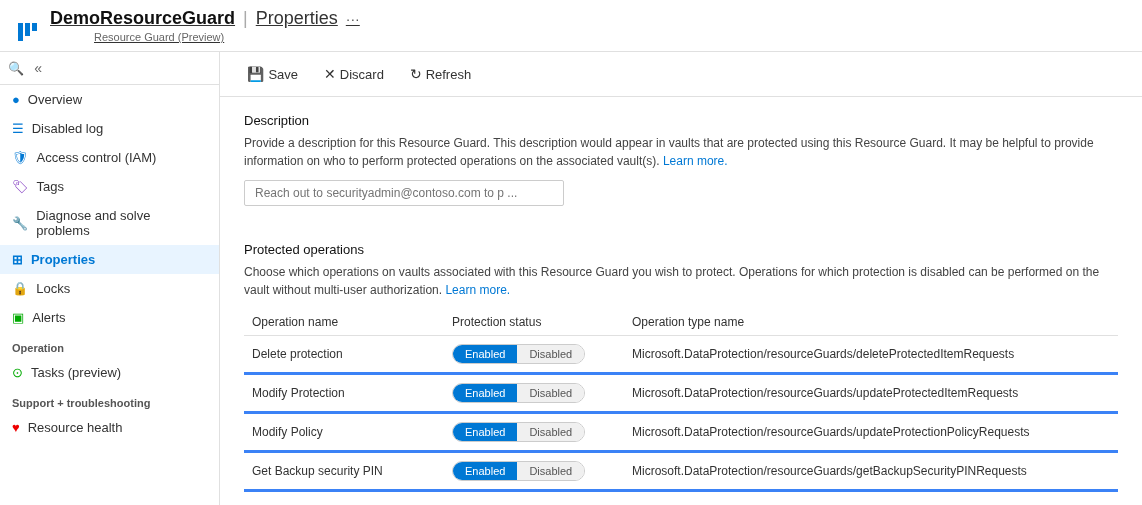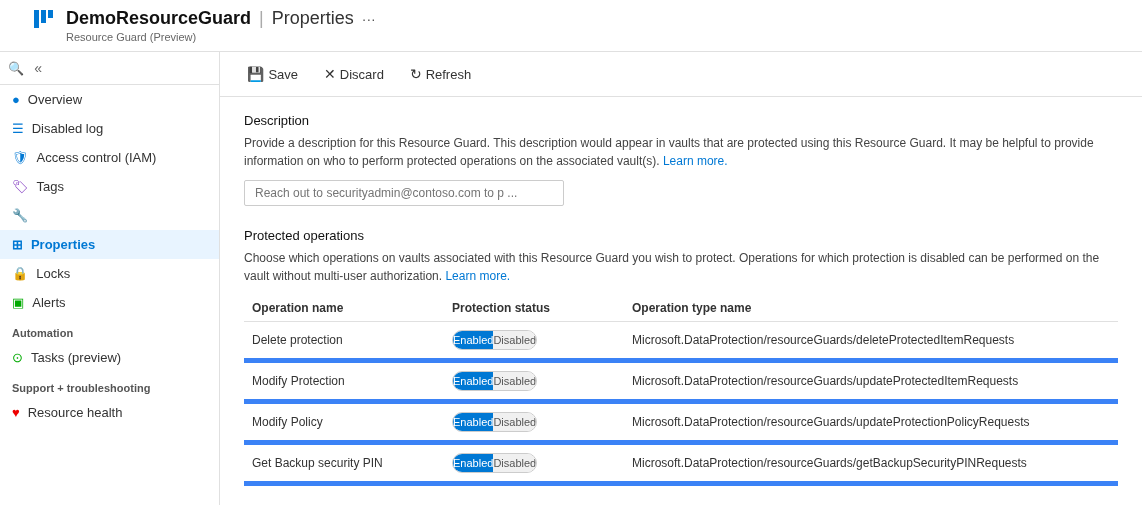--- a/index.html
+++ b/index.html
@@ -1,25 +1,26 @@
 <!DOCTYPE html>
 <html><head>
   <meta charset="utf-8">
   <style>
     * { box-sizing: border-box; margin: 0; padding: 0; }
     body { font-family: 'Segoe UI', Arial, sans-serif; font-size: 13px; color: #333; background: #fff; display: flex; flex-direction: column; height: 505px; overflow: hidden; }
 
     
     .top-header {
       display: flex;
-      align-items: flex-start;
-      padding: 8px 32px;
+      align-items: flex-end;
+      padding: 8px 16px;
       border-bottom: 1px solid #e0e0e0;
       background: #fff;
       min-height: 52px;
+      text-decoration: underline;
     }
     .azure-logo {
       display: flex;
       align-items: center;
       gap: 10px;
       margin-right: 12px;
     }
     .azure-logo-icon {
       width: 22px;
       height: 22px;
@@ -41,20 +42,21 @@
     .header-more {
       margin-left: 8px;
       color: #555;
       cursor: pointer;
       font-size: 14px;
     }
     .header-breadcrumb {
       font-size: 11px;
       color: #666;
       margin-top: 2px;
+      margin-left: 44px;
     }
     .header-title-group { display: flex; flex-direction: column; }
     .header-title-row { display: flex; align-items: center; }
 
     
     .main-layout {
       display: flex;
       flex: 1;
       overflow: hidden;
     }
@@ -166,56 +168,56 @@
     }
     .description-input {
       border: 1px solid #ccc;
       padding: 5px 10px;
       font-size: 12px;
       width: 320px;
       color: #666;
       border-radius: 2px;
       background: #fff;
       cursor: text;
-      margin-bottom: 6px;
+      margin-bottom: 20px;
     }
 
     
     .ops-table {
       width: 100%;
       border-collapse: collapse;
     }
     .ops-table th {
       text-align: left;
       font-size: 12px;
-      font-weight: 700;
+      font-weight: 400;
       color: #333;
       padding: 6px 8px;
       border-bottom: 1px solid #e0e0e0;
     }
     .ops-table td {
       padding: 8px 8px;
       font-size: 12px;
       color: #333;
-      border-bottom: 5px solid #3b82f6;
+      border-bottom: 3px solid #3b82f6;
       vertical-align: middle;
     }
     .ops-table col.col-name { width: 200px; }
     .ops-table col.col-status { width: 180px; }
     .ops-table col.col-type { width: auto; }
 
     
     .toggle-group {
       display: inline-flex;
       border-radius: 12px;
       overflow: hidden;
       border: 1px solid #ccc;
     }
     .toggle-btn {
-      padding: 3px 0;
+      padding: 3px 12px;
       font-size: 11px;
       cursor: pointer;
       border: none;
       background: #f0f0f0;
       color: #555;
     }
     .toggle-btn.active-enabled {
       background: #0078d4;
       color: #fff;
     }
@@ -268,37 +270,38 @@
     <div class="sidebar-item">
       <span style="color:#0078d4;">🛡</span>
       <span>Access control (IAM)</span>
     </div>
     <div class="sidebar-item">
       <span style="color:#7b2fbe;">🏷</span>
       <span>Tags</span>
     </div>
     <div class="sidebar-item">
       <span style="color:#666;">🔧</span>
+      <span>Diagnose and solve problems</span>
     </div>
 
     <div class="sidebar-item active">
       <span style="color:#0078d4;">⊞</span>
       <span>Properties</span>
     </div>
     <div class="sidebar-item">
       <span style="color:#0078d4;">🔒</span>
       <span>Locks</span>
     </div>
 
     <div class="sidebar-item">
       <span style="color:#0a0;">▣</span>
       <span>Alerts</span>
     </div>
 
-    <div class="sidebar-section-label">Automation</div>
+    <div class="sidebar-section-label">Operation</div>
     <div class="sidebar-item">
       <span style="color:#0a0;">⊙</span>
       <span>Tasks (preview)</span>
     </div>
 
     <div class="sidebar-section-label">Support + troubleshooting</div>
     <div class="sidebar-item">
       <span style="color:#e00;">♥</span>
       <span>Resource health</span>
     </div>

